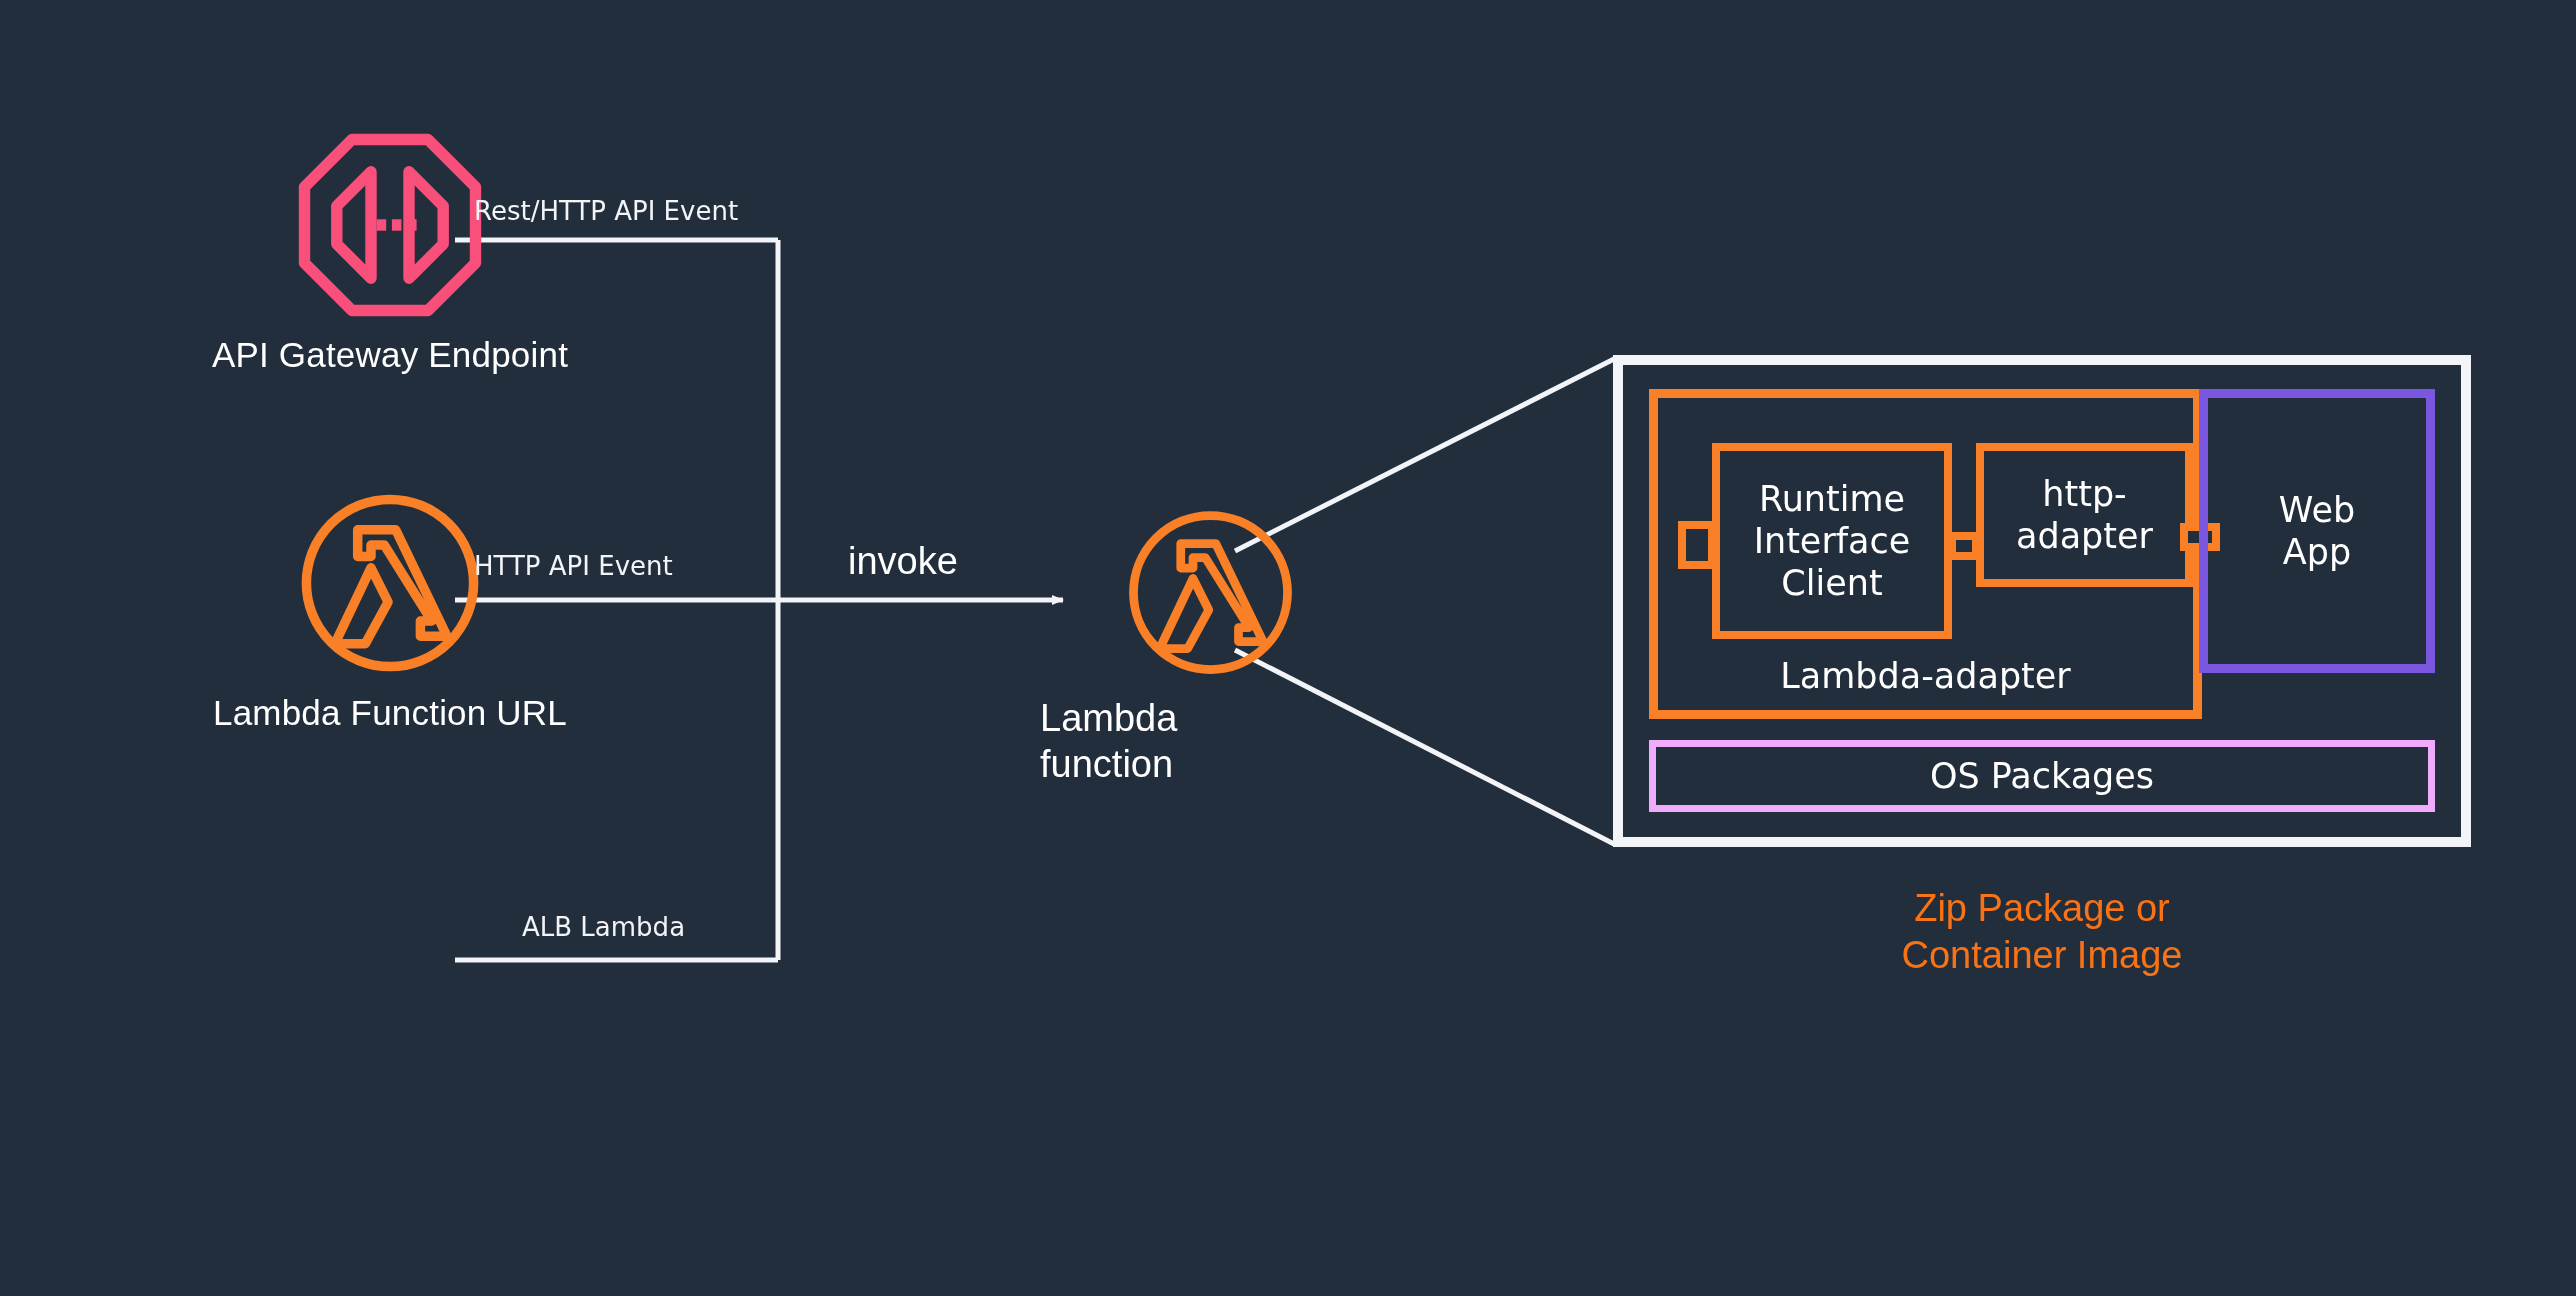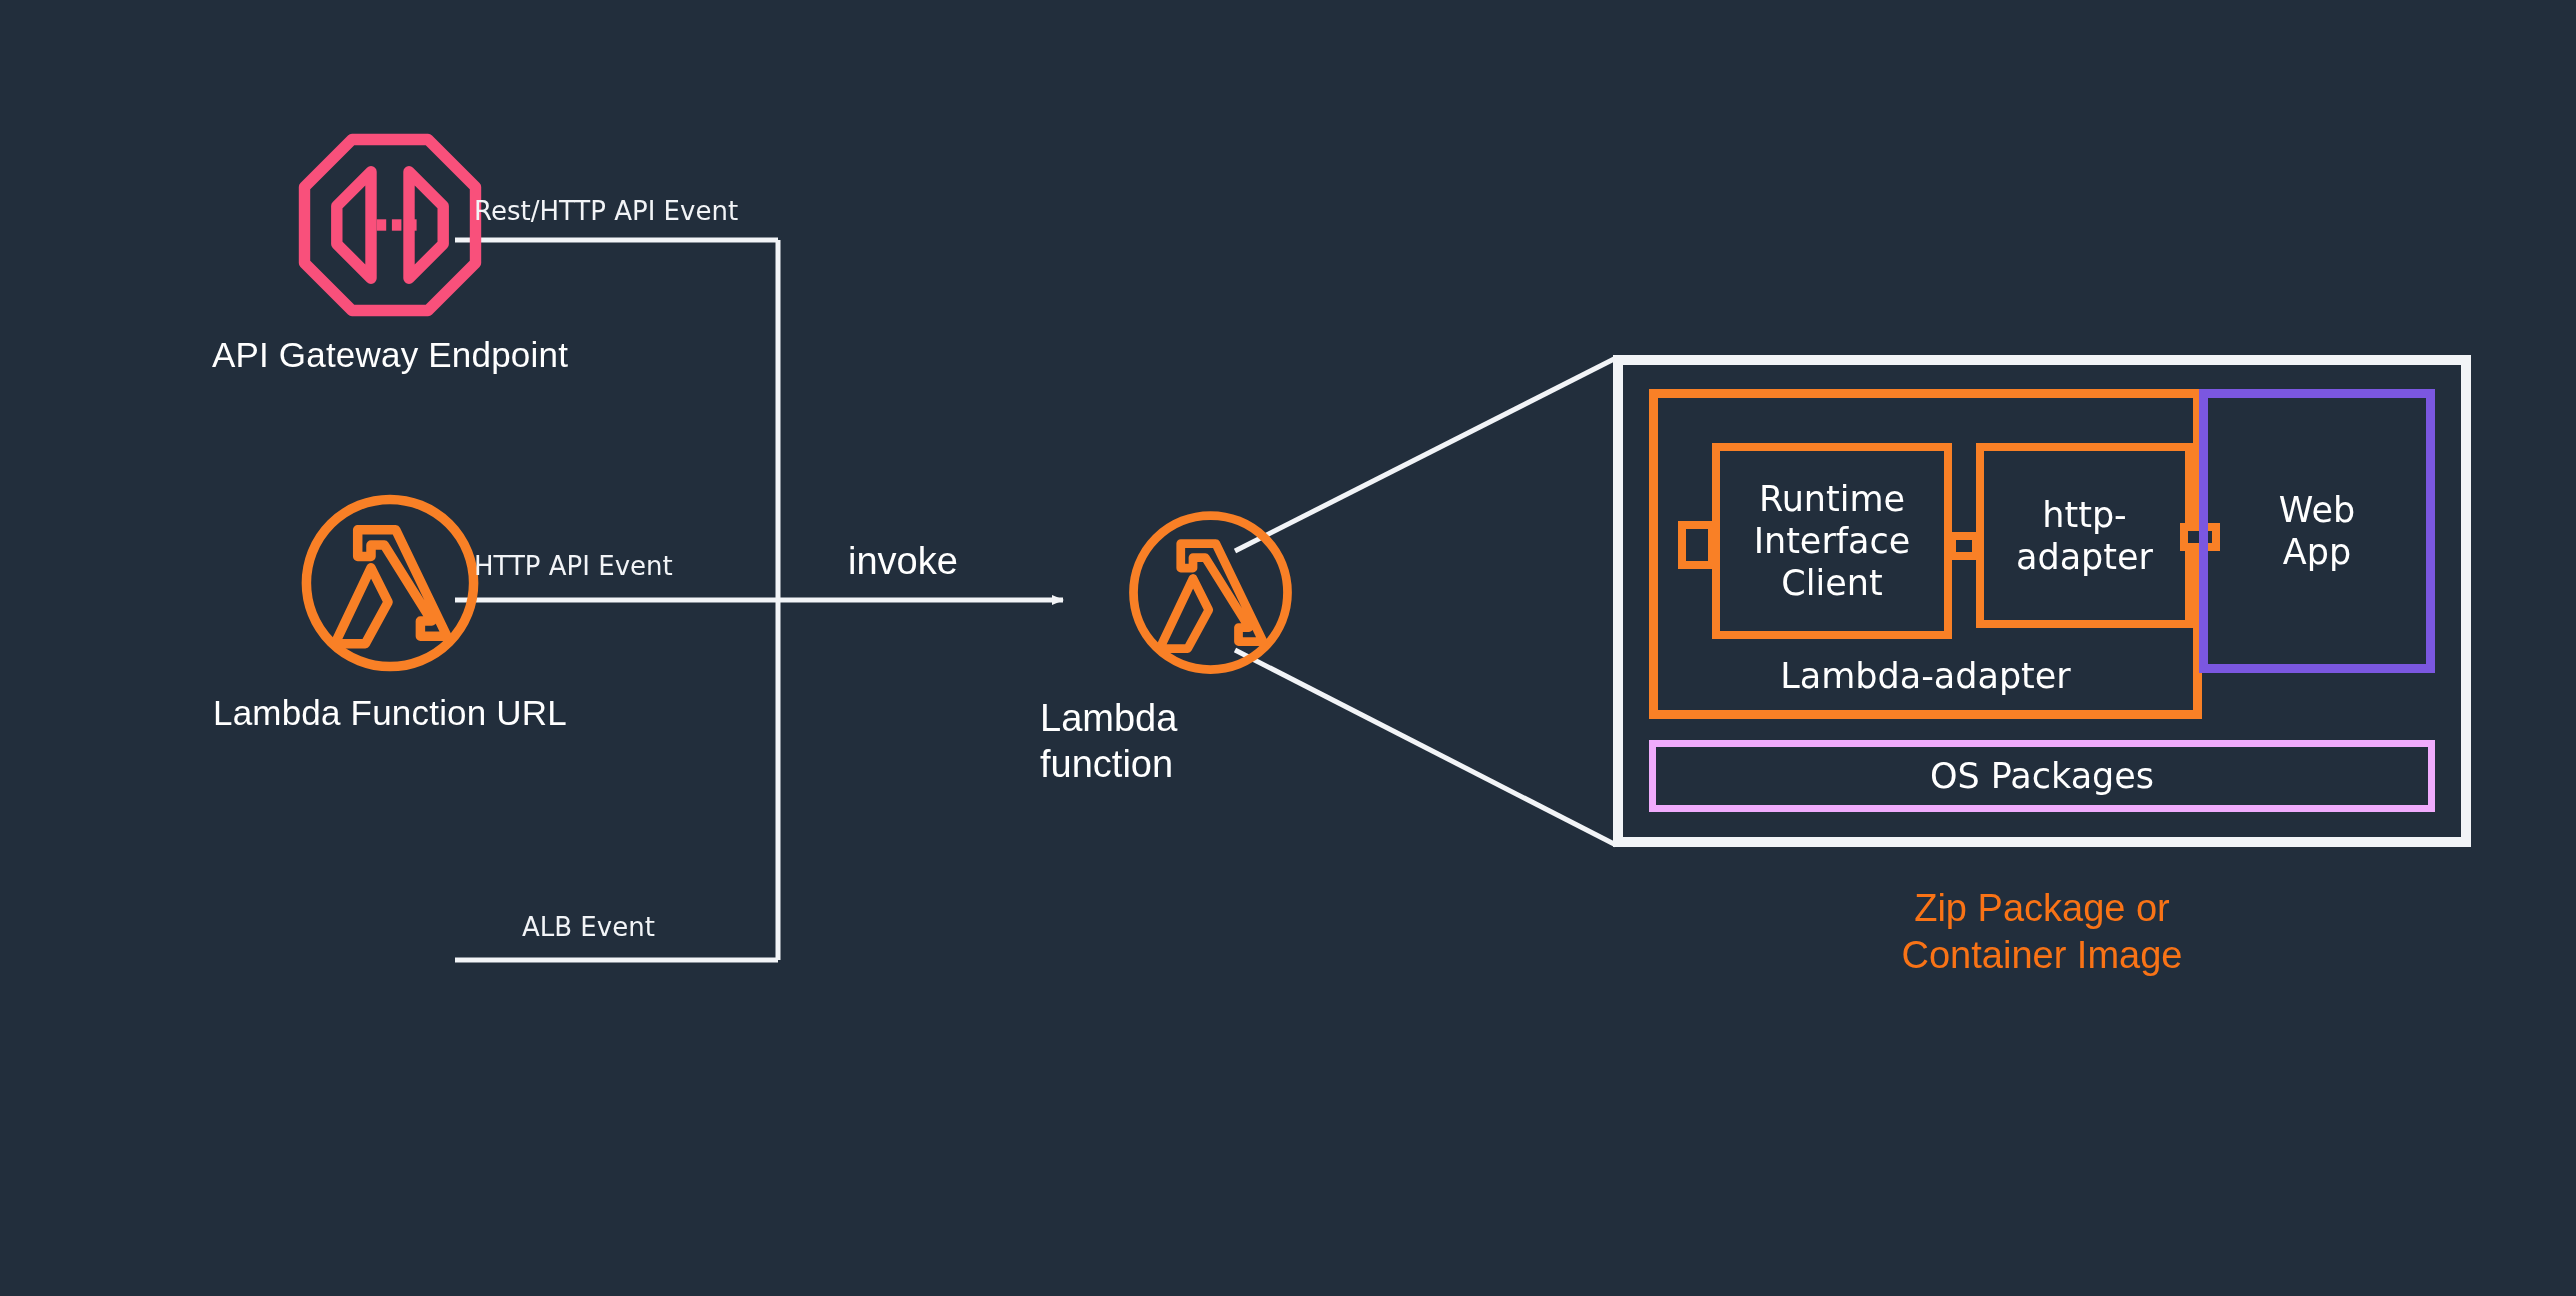--- a/index.html
+++ b/index.html
@@ -145,21 +145,21 @@
     background: #222e3c;
   }
   .inner-box span {
     font-family: "DejaVu Sans", sans-serif;
     font-size: 35px;
     line-height: 1.20;
     color: #ffffff;
     white-space: pre-line;
   }
   #ric-box      { left: 54px;  top: 45px; width: 240px; height: 196px; }
-  #adapter-box  { left: 318px; top: 45px; width: 217px; height: 185px; }
+  #adapter-box  { left: 318px; top: 45px; width: 217px; height: 144px; }
 
   
   .tab {
     position: absolute;
     background: #222e3c;
     border: 8px solid #f98026;
     box-sizing: border-box;
   }
   #tab-left   { left: 20px;  top: 123px; width: 38px; height: 48px; }
   #tab-mid    { left: 290px; top: 134px; width: 32px; height: 28px; }
@@ -261,21 +261,21 @@
         <path d="M33,22 L53,22 L80,78 L66,78 L66,70 L72,70 L47,30 L40,30 L40,36 L33,36 Z" fill="none" stroke="#f98026" stroke-width="5" stroke-linejoin="round"></path>
         <path d="M40,42 L49,60 L37,82 L21,82 Z" fill="none" stroke="#f98026" stroke-width="5" stroke-linejoin="round"></path>
       </svg>
     </div>
     <div class="caption">Lambda Function URL</div>
   </div>
 
 
   <div class="edge-label" id="label-rest">Rest/HTTP API Event</div>
   <div class="edge-label" id="label-http">HTTP API Event</div>
-  <div class="edge-label" id="label-alb">ALB Event</div>
+  <div class="edge-label" id="label-alb">ALB Lambda</div>
 
   <div class="invoke-label">invoke</div>
 
   <div id="node-lambda">
     <div class="icon-wrap" style="margin:0 auto;">
       <svg viewBox="0 0 100 100" width="175" height="175">
         <circle cx="50" cy="50" r="44" fill="none" stroke="#f98026" stroke-width="5"></circle>
         <path d="M33,22 L53,22 L80,78 L66,78 L66,70 L72,70 L47,30 L40,30 L40,36 L33,36 Z" fill="none" stroke="#f98026" stroke-width="5" stroke-linejoin="round"></path>
         <path d="M40,42 L49,60 L37,82 L21,82 Z" fill="none" stroke="#f98026" stroke-width="5" stroke-linejoin="round"></path>
       </svg>

